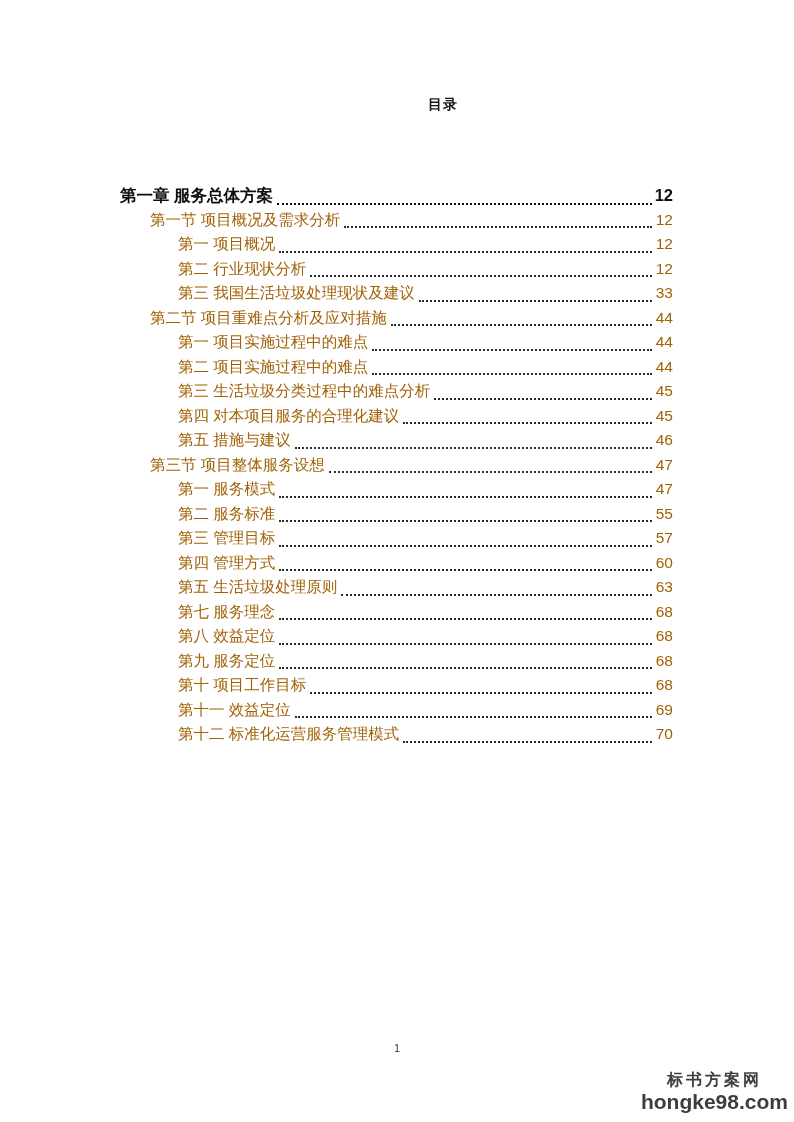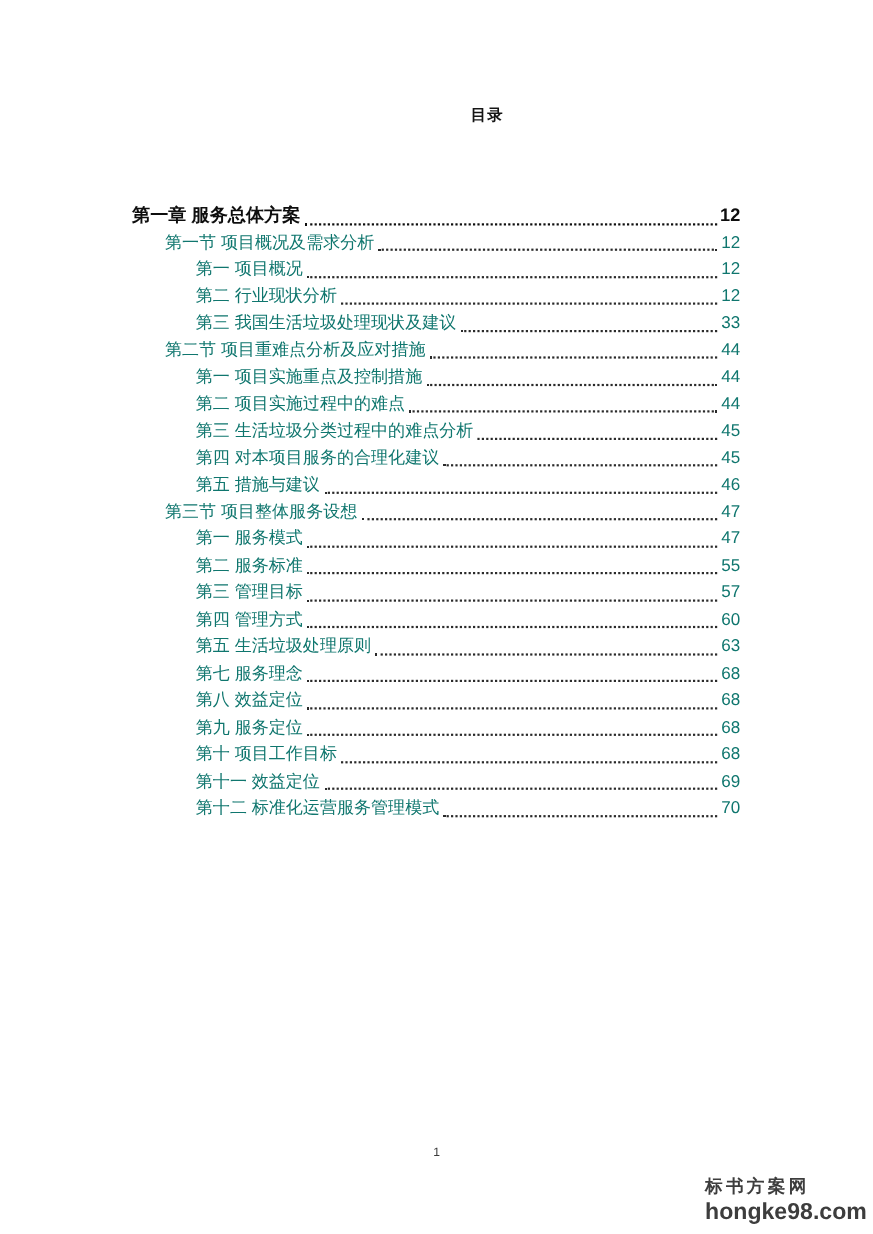--- a/index.html
+++ b/index.html
@@ -33,21 +33,21 @@
     top: 141px;
     left: 120px;
     width: 553px;
     margin-top: 44px;
   }
   .toc-row {
     display: flex;
     align-items: baseline;
     height: 24.5px;
     font-size: 15.5px;
-    color: #0f766e;
+    color: #a16207;
   }
   .toc-row.lvl1 { padding-left: 30px; }
   .toc-row.lvl2 { padding-left: 58px; }
   .toc-row.bold {
     font-weight: bold;
     font-size: 16.5px;
     color: #0e0e0e;
   }
   .toc-label {
     white-space: nowrap;
@@ -76,21 +76,21 @@
     left: 0;
     width: 100%;
     text-align: center;
     font-size: 11px;
     color: #3a3a3a;
   }
   .watermark {
     position: absolute;
     right: 6px;
     bottom: 8px;
-    text-align: left;
+    text-align: center;
     color: #3d3d3d;
     line-height: 1.15;
   }
   .watermark .wm-line1 {
     font-size: 16px;
     font-weight: bold;
     letter-spacing: 3px;
   }
   .watermark .wm-line2 {
     font-size: 21px;
@@ -130,21 +130,21 @@
     <span class="toc-label">第三 我国生活垃圾处理现状及建议</span>
     <span class="toc-leader"></span>
     <span class="toc-page">33</span>
   </div>
       <div class="toc-row lvl1">
     <span class="toc-label">第二节 项目重难点分析及应对措施</span>
     <span class="toc-leader"></span>
     <span class="toc-page">44</span>
   </div>
       <div class="toc-row lvl2">
-    <span class="toc-label">第一 项目实施重点及控制措施</span>
+    <span class="toc-label">第一 项目实施过程中的难点</span>
     <span class="toc-leader"></span>
     <span class="toc-page">44</span>
   </div>
       <div class="toc-row lvl2">
     <span class="toc-label">第二 项目实施过程中的难点</span>
     <span class="toc-leader"></span>
     <span class="toc-page">44</span>
   </div>
       <div class="toc-row lvl2">
     <span class="toc-label">第三 生活垃圾分类过程中的难点分析</span>

